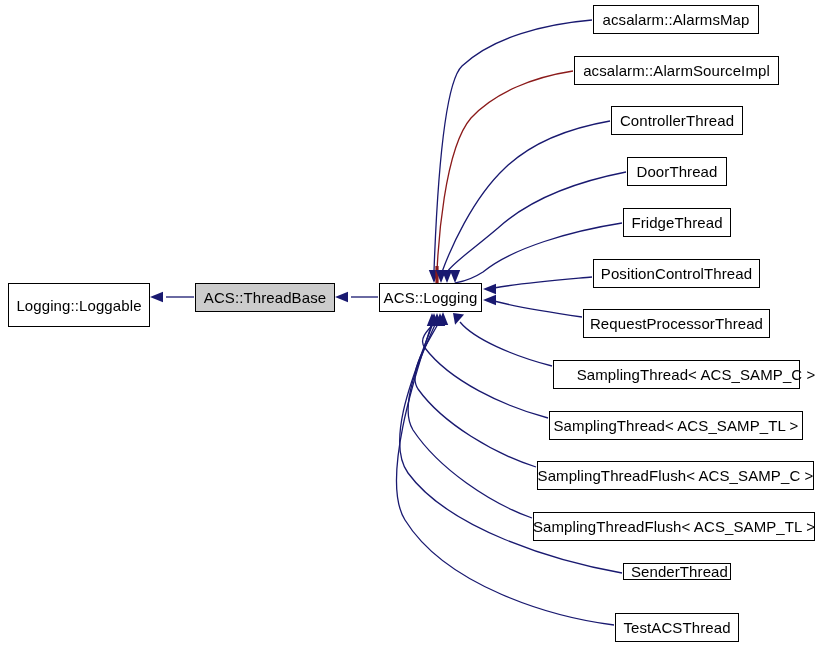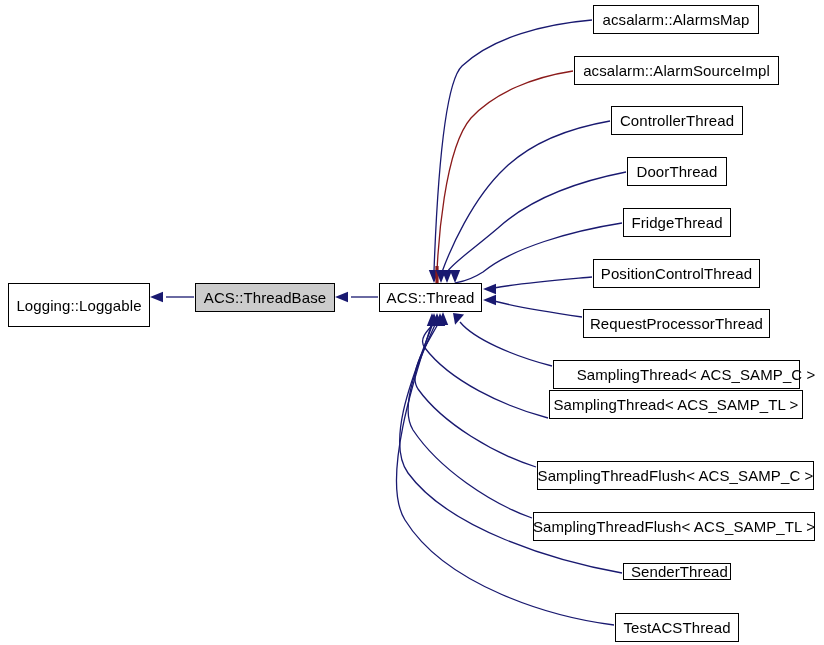--- a/index.html
+++ b/index.html
@@ -88,21 +88,21 @@
   </svg>
 
   <div id="node-layer">
       <div class="node" style="left: 8px; top: 283px; width: 142px; height: 44px;">
         <span class="node-label">Logging::Loggable</span>
       </div>
       <div class="node highlight" style="left: 195px; top: 283px; width: 140px; height: 29px;">
         <span class="node-label">ACS::ThreadBase</span>
       </div>
       <div class="node" style="left: 379px; top: 283px; width: 103px; height: 29px;">
-        <span class="node-label">ACS::Thread</span>
+        <span class="node-label">ACS::Logging</span>
       </div>
       <div class="node" style="left: 593px; top: 5px; width: 166px; height: 29px;">
         <span class="node-label">acsalarm::AlarmsMap</span>
       </div>
       <div class="node" style="left: 574px; top: 56px; width: 205px; height: 29px;">
         <span class="node-label">acsalarm::AlarmSourceImpl</span>
       </div>
       <div class="node" style="left: 611px; top: 106px; width: 132px; height: 29px;">
         <span class="node-label">ControllerThread</span>
       </div>
@@ -114,21 +114,21 @@
       </div>
       <div class="node" style="left: 593px; top: 259px; width: 167px; height: 29px;">
         <span class="node-label">PositionControlThread</span>
       </div>
       <div class="node" style="left: 583px; top: 309px; width: 187px; height: 29px;">
         <span class="node-label">RequestProcessorThread</span>
       </div>
       <div class="node" style="left: 553px; top: 360px; width: 247px; height: 29px; padding-left: 39px;">
         <span class="node-label">SamplingThread&lt; ACS_SAMP_C &gt;</span>
       </div>
-      <div class="node" style="left: 549px; top: 390px; width: 254px; height: 29px; text-align: center;">
+      <div class="node" style="left: 549px; top: 411px; width: 254px; height: 29px; text-align: center;">
         <span class="node-label">SamplingThread&lt; ACS_SAMP_TL &gt;</span>
       </div>
       <div class="node" style="left: 537px; top: 461px; width: 277px; height: 29px;">
         <span class="node-label">SamplingThreadFlush&lt; ACS_SAMP_C &gt;</span>
       </div>
       <div class="node" style="left: 533px; top: 512px; width: 282px; height: 29px;">
         <span class="node-label">SamplingThreadFlush&lt; ACS_SAMP_TL &gt;</span>
       </div>
       <div class="node" style="left: 623px; top: 563px; width: 108px; height: 17px; justify-content: flex-end;">
         <span class="node-label">SenderThread</span>

